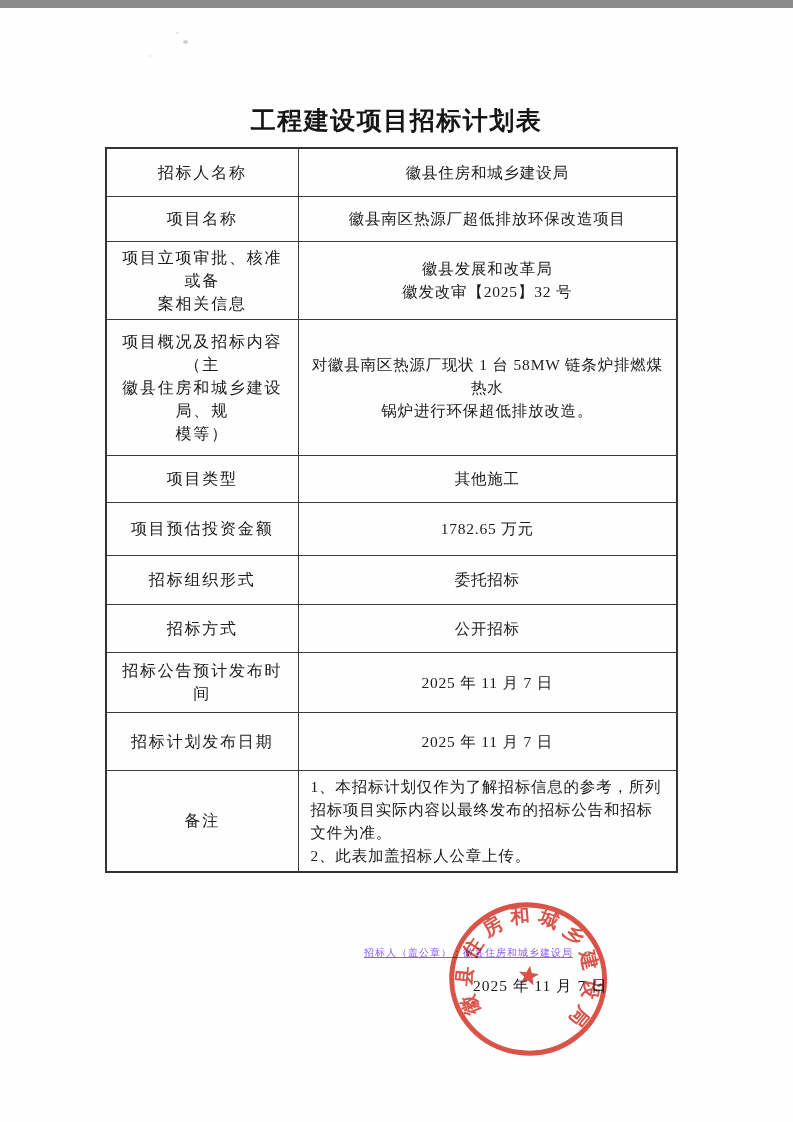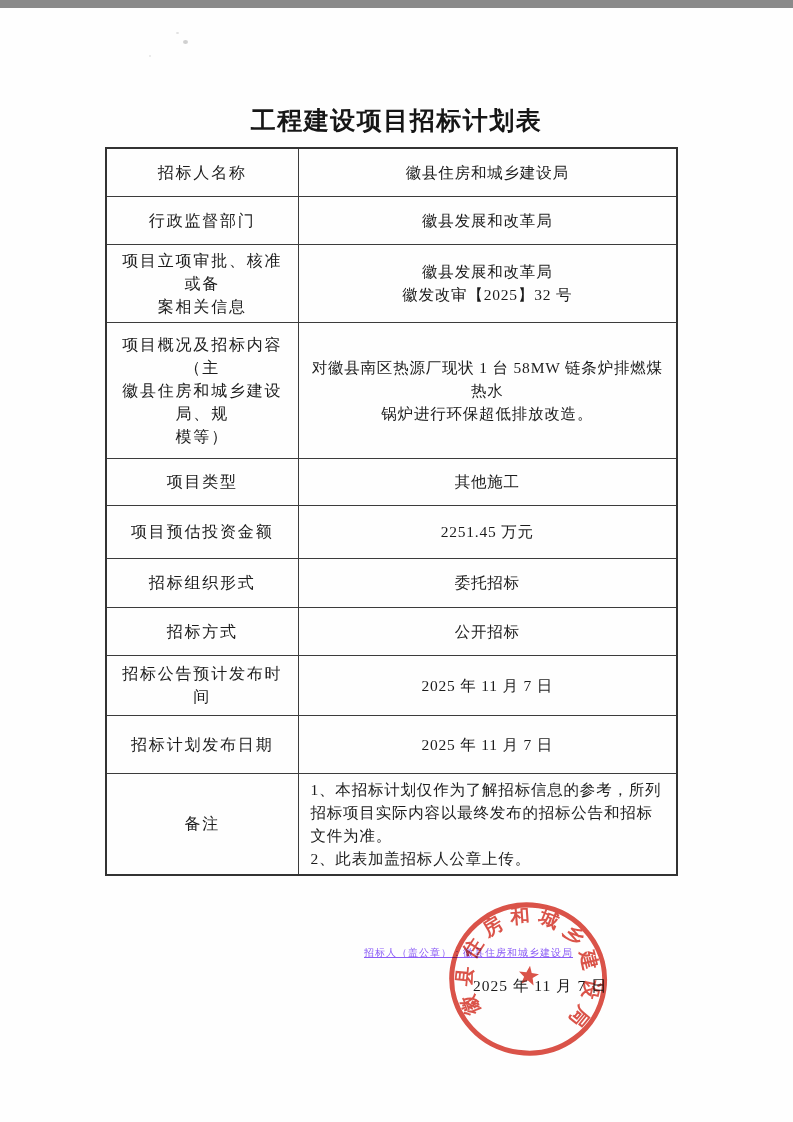--- a/index.html
+++ b/index.html
@@ -80,44 +80,44 @@
   <table class="form">
     <colgroup>
         <col style="width:192px">
         <col style="width:379px">
       </colgroup>
     <tbody>
       <tr class="r1">
         <th>招标人名称</th>
         <td>徽县住房和城乡建设局</td>
       </tr>
-      <tr class="r3">
-        <th>行政监督部门</th>
-        <td>徽县发展和改革局</td>
+      <tr class="r2">
+        <th>项目名称</th>
+        <td>徽县南区热源厂超低排放环保改造项目</td>
       </tr>
       <tr class="r4">
         <th>项目立项审批、核准或备
 案相关信息</th>
         <td>徽县发展和改革局
 徽发改审【2025】32 号</td>
       </tr>
       <tr class="r5">
         <th>项目概况及招标内容（主
 徽县住房和城乡建设局、规
 模等）</th>
         <td>对徽县南区热源厂现状 1 台 58MW 链条炉排燃煤热水
 锅炉进行环保超低排放改造。</td>
       </tr>
       <tr class="r6">
         <th>项目类型</th>
         <td>其他施工</td>
       </tr>
       <tr class="r7">
         <th>项目预估投资金额</th>
-        <td>2251.45 万元</td>
+        <td>1782.65 万元</td>
       </tr>
       <tr class="r8">
         <th>招标组织形式</th>
         <td>委托招标</td>
       </tr>
       <tr class="r9">
         <th>招标方式</th>
         <td>公开招标</td>
       </tr>
       <tr class="r10">

